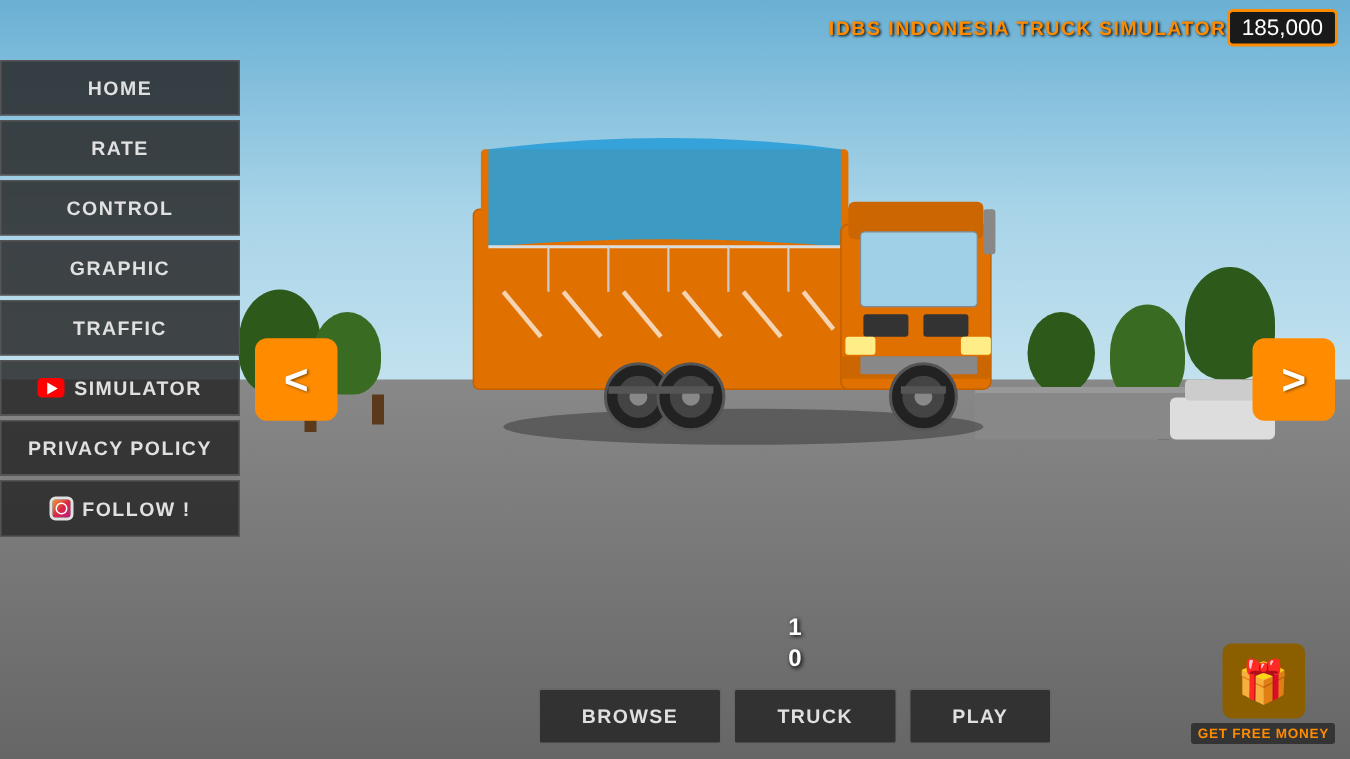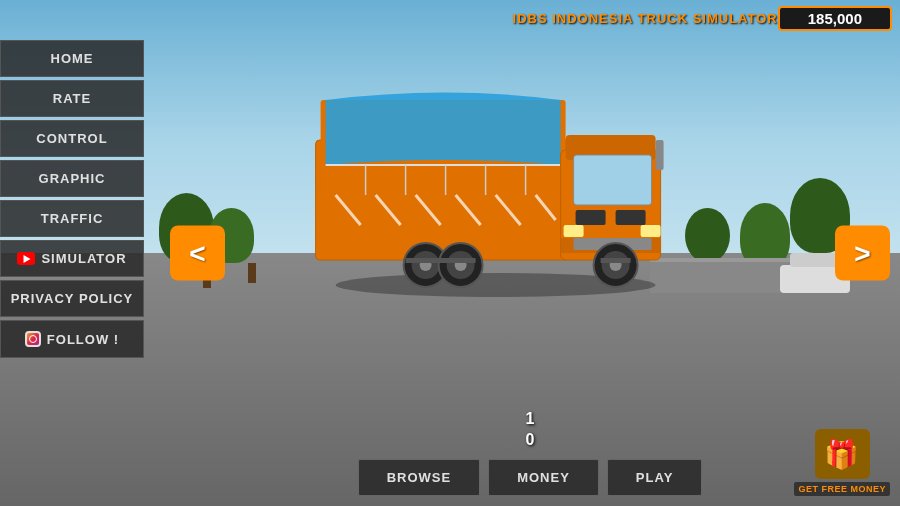--- a/index.html
+++ b/index.html
@@ -77,32 +77,32 @@
       font-size: 13px;
       font-weight: bold;
       letter-spacing: 1px;
       text-shadow: 1px 1px 2px #000;
     }
 
     #currency-box {
       background: #1a1a1a;
       border: 2px solid #ff8c00;
       border-radius: 4px;
-      padding: 2px 28px;
+      padding: 2px 8px;
       color: #fff;
       font-size: 15px;
-      font-weight: bold;
+      font-weight: normal;
     }
 
     
     #sidebar {
       position: absolute;
       top: 36px;
       left: 0;
-      width: 144px;
+      width: 160px;
       z-index: 10;
       display: flex;
       flex-direction: column;
       gap: 3px;
       padding: 4px 0;
     }
 
     .menu-item {
       background: rgba(40, 40, 40, 0.85);
       border: 1px solid #555;
@@ -400,21 +400,21 @@
 
 <button class="nav-arrow" id="arrow-right">&gt;</button>
 
 <div id="bottom-bar">
   <div class="truck-number">
     <div>1</div>
     <div>0</div>
   </div>
   <div class="bottom-buttons">
     <button class="btn">BROWSE</button>
-    <button class="btn">MONEY</button>
+    <button class="btn">TRUCK</button>
     <button class="btn">PLAY</button>
   </div>
 </div>
 
 <div id="gift-box">
   <div class="gift-icon-box">🎁</div>
   <div class="gift-label">GET FREE MONEY</div>
 </div>
 
 </body></html>

